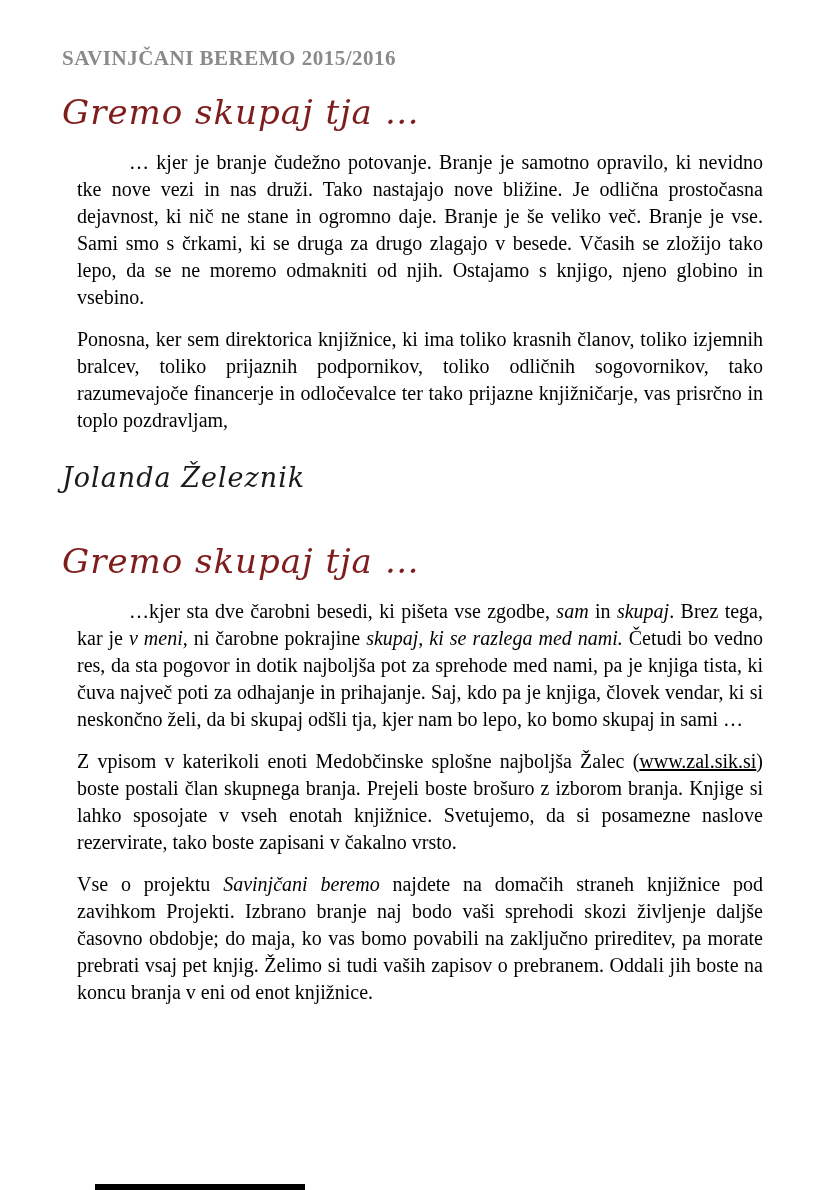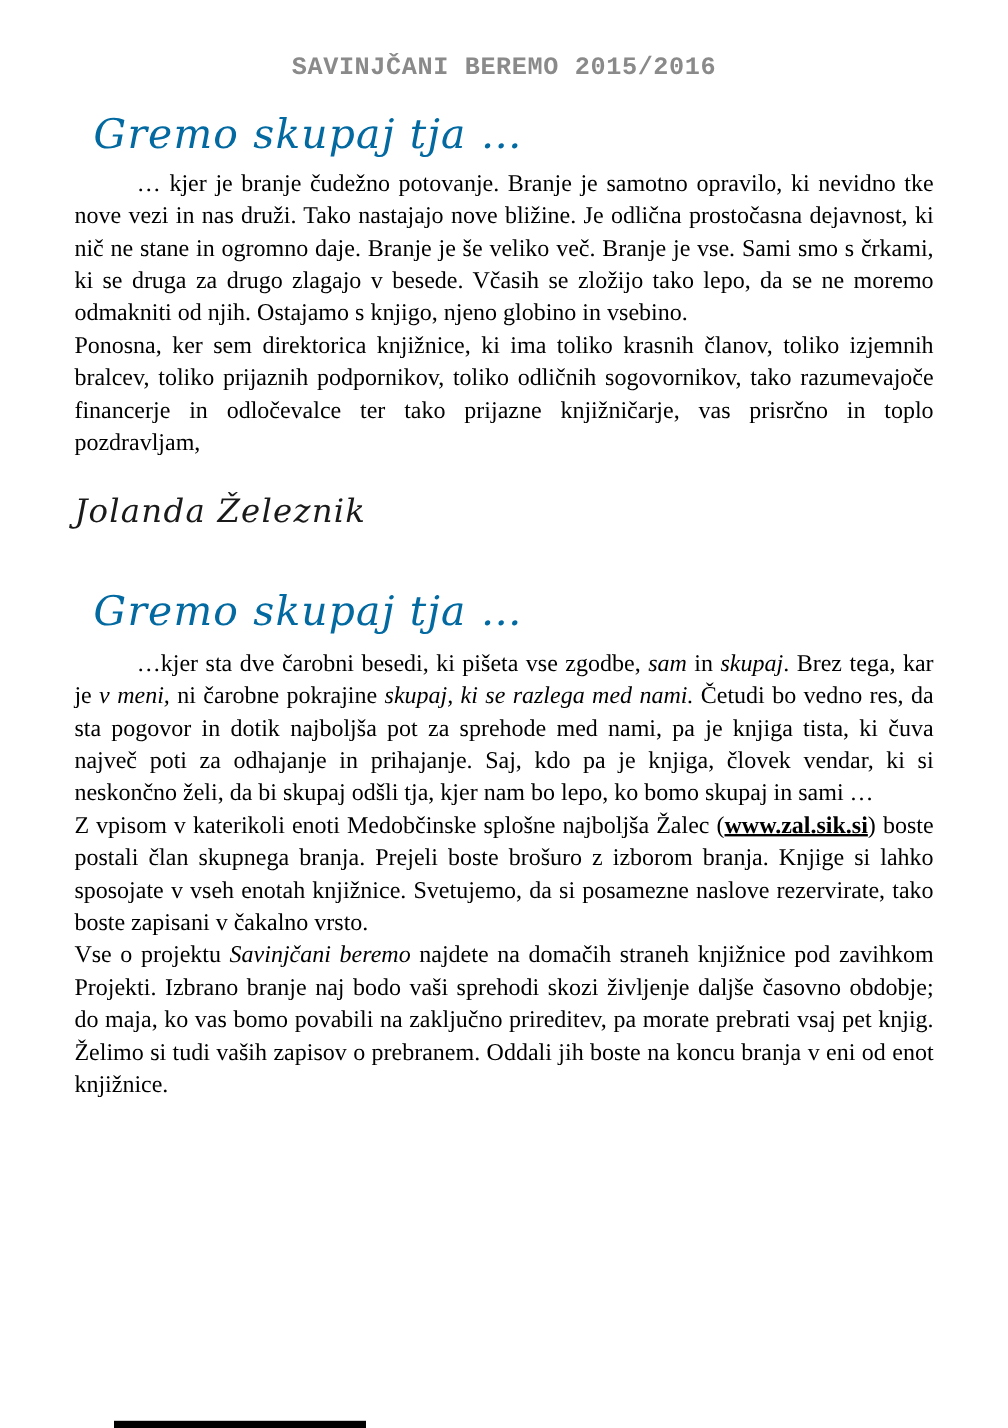--- a/index.html
+++ b/index.html
@@ -8,49 +8,49 @@
     width:840px;height:1190px;
     margin:0;
     background:#ffffff;
     color:#000000;
     font-family:"Liberation Serif", serif;
     box-sizing:border-box;
     padding:46px 62px 0 62px;
     overflow:hidden;
   }
   .header-title{
-    text-align:center;
-    font-family:Liberation Mono, monospace;
+    text-align:left;
+    font-family:Liberation Serif, serif;
     font-weight:bold;
     font-size:21px;
     letter-spacing:0.5px;
     color:#8a8a8a;
     line-height:24px;
   }
   .script-heading{
     font-family:"DejaVu Serif", serif;
     font-style:italic;
     font-weight:normal;
     font-size:34px;
     line-height:44px;
     letter-spacing:1px;
-    margin:16px;
-    color:#0369a1;
+    margin:0;
+    color:#7f1d1d;
   }
   .heading-1{margin-top:20px;margin-bottom:6px;}
   .heading-2{margin-top:46px;margin-bottom:8px;}
   p.body{
     font-size:20px;
     line-height:27px;
     text-align:justify;
-    margin:0;
+    margin:15px;
   }
   p.indent{text-indent:52px;}
   .it{font-style:italic;}
-  .ul{text-decoration:underline;font-weight:bold;}
+  .ul{text-decoration:underline;}
   .signature{
     font-family:"DejaVu Serif", serif;
     font-style:italic;
     font-size:27px;
     letter-spacing:1px;
     color:#1a1a1a;
   }
   .signature-1{margin-top:28px;}
   p.closing{margin-top:27px;text-align:left;}
   .bottom-artifact{

